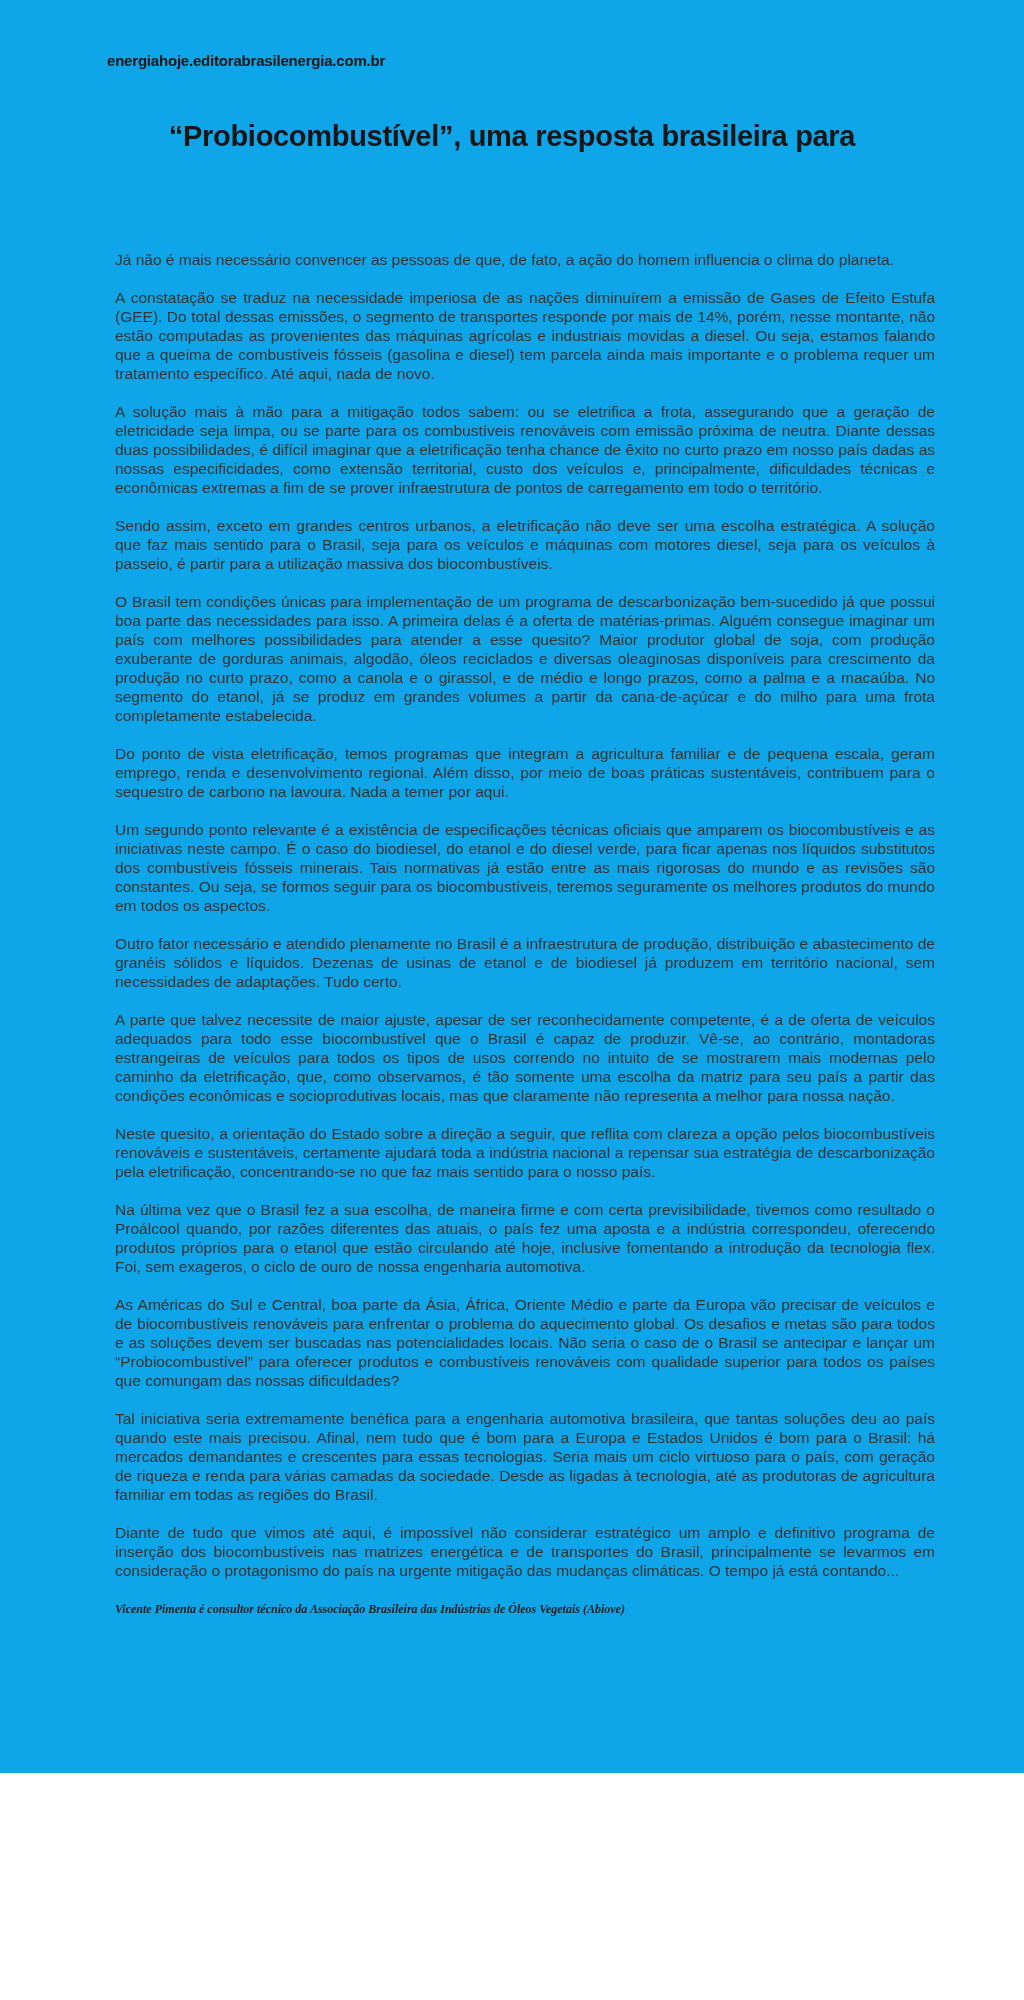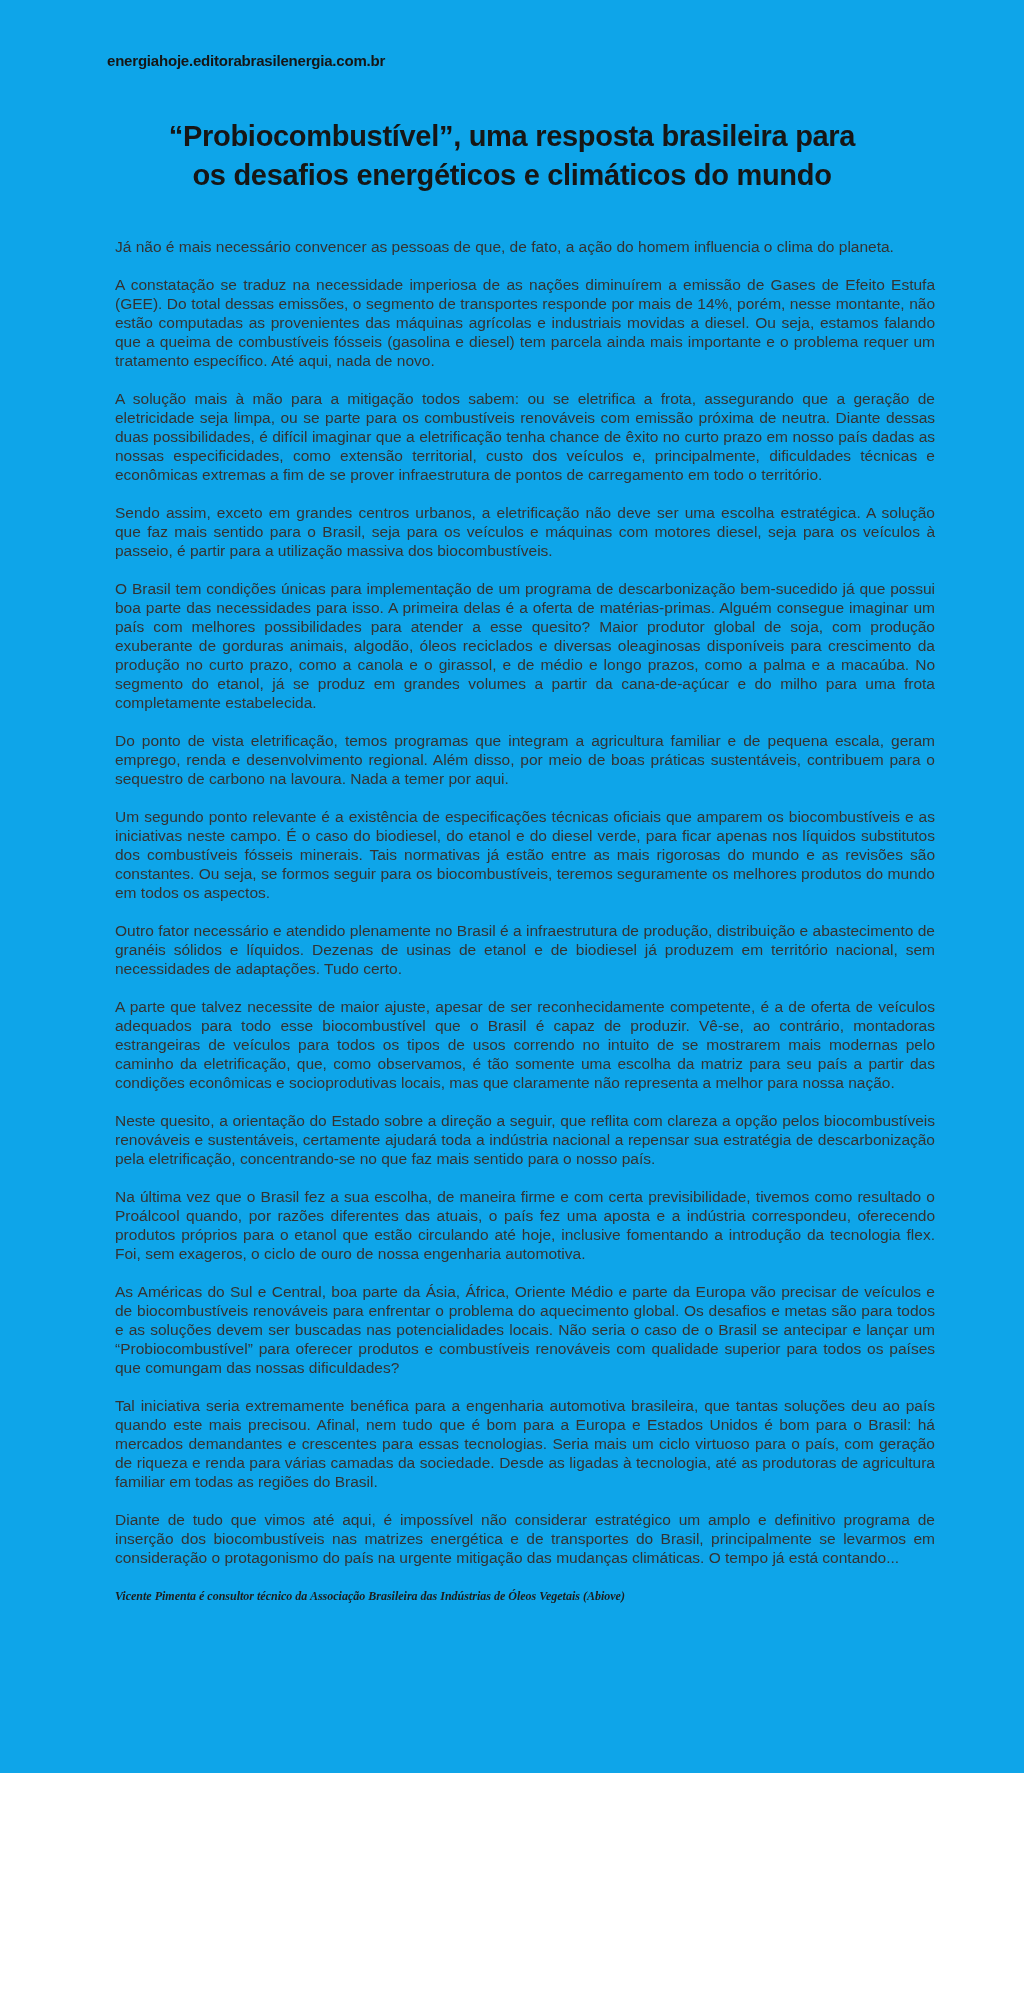--- a/index.html
+++ b/index.html
@@ -34,21 +34,21 @@
     font-size: 29px;
     line-height: 39px;
     font-weight: 700;
     color: #161616;
     letter-spacing: -0.3px;
     margin-top: 21px;
   }
   .article-body {
     position: absolute;
     left: 115px;
-    top: 237px;
+    top: 250px;
     width: 820px;
     text-align: justify;
     font-size: 15.5px;
     line-height: 19px;
     color: #333333;
   }
   .article-body p {
     margin: 0 0 19px 0;
     padding: 0;
   }
@@ -65,21 +65,20 @@
 </style>
 </head>
 <body>
 
 <div class="page">
 
   <div class="site-url">energiahoje.editorabrasilenergia.com.br</div>
 
   <div class="article-title">
     <div>“Probiocombustível”, uma resposta brasileira para</div>
-    <div>os desafios energéticos e climáticos do mundo</div>
   </div>
 
   <div class="article-body">
     <p>Já não é mais necessário convencer as pessoas de que, de fato, a ação do homem influencia o clima do planeta.</p>
     <p>A constatação se traduz na necessidade imperiosa de as nações diminuírem a emissão de Gases de Efeito Estufa (GEE). Do total dessas emissões, o segmento de transportes responde por mais de 14%, porém, nesse montante, não estão computadas as provenientes das máquinas agrícolas e industriais movidas a diesel. Ou seja, estamos falando que a queima de combustíveis fósseis (gasolina e diesel) tem parcela ainda mais importante e o problema requer um tratamento específico. Até aqui, nada de novo.</p>
     <p>A solução mais à mão para a mitigação todos sabem: ou se eletrifica a frota, assegurando que a geração de eletricidade seja limpa, ou se parte para os combustíveis renováveis com emissão próxima de neutra. Diante dessas duas possibilidades, é difícil imaginar que a eletrificação tenha chance de êxito no curto prazo em nosso país dadas as nossas especificidades, como extensão territorial, custo dos veículos e, principalmente, dificuldades técnicas e econômicas extremas a fim de se prover infraestrutura de pontos de carregamento em todo o território.</p>
     <p>Sendo assim, exceto em grandes centros urbanos, a eletrificação não deve ser uma escolha estratégica. A solução que faz mais sentido para o Brasil, seja para os veículos e máquinas com motores diesel, seja para os veículos à passeio, é partir para a utilização massiva dos biocombustíveis.</p>
     <p>O Brasil tem condições únicas para implementação de um programa de descarbonização bem-sucedido já que possui boa parte das necessidades para isso. A primeira delas é a oferta de matérias-primas. Alguém consegue imaginar um país com melhores possibilidades para atender a esse quesito? Maior produtor global de soja, com produção exuberante de gorduras animais, algodão, óleos reciclados e diversas oleaginosas disponíveis para crescimento da produção no curto prazo, como a canola e o girassol, e de médio e longo prazos, como a palma e a macaúba. No segmento do etanol, já se produz em grandes volumes a partir da cana-de-açúcar e do milho para uma frota completamente estabelecida.</p>
     <p>Do ponto de vista eletrificação, temos programas que integram a agricultura familiar e de pequena escala, geram emprego, renda e desenvolvimento regional. Além disso, por meio de boas práticas sustentáveis, contribuem para o sequestro de carbono na lavoura. Nada a temer por aqui.</p>
     <p>Um segundo ponto relevante é a existência de especificações técnicas oficiais que amparem os biocombustíveis e as iniciativas neste campo. É o caso do biodiesel, do etanol e do diesel verde, para ficar apenas nos líquidos substitutos dos combustíveis fósseis minerais. Tais normativas já estão entre as mais rigorosas do mundo e as revisões são constantes. Ou seja, se formos seguir para os biocombustíveis, teremos seguramente os melhores produtos do mundo em todos os aspectos.</p>

